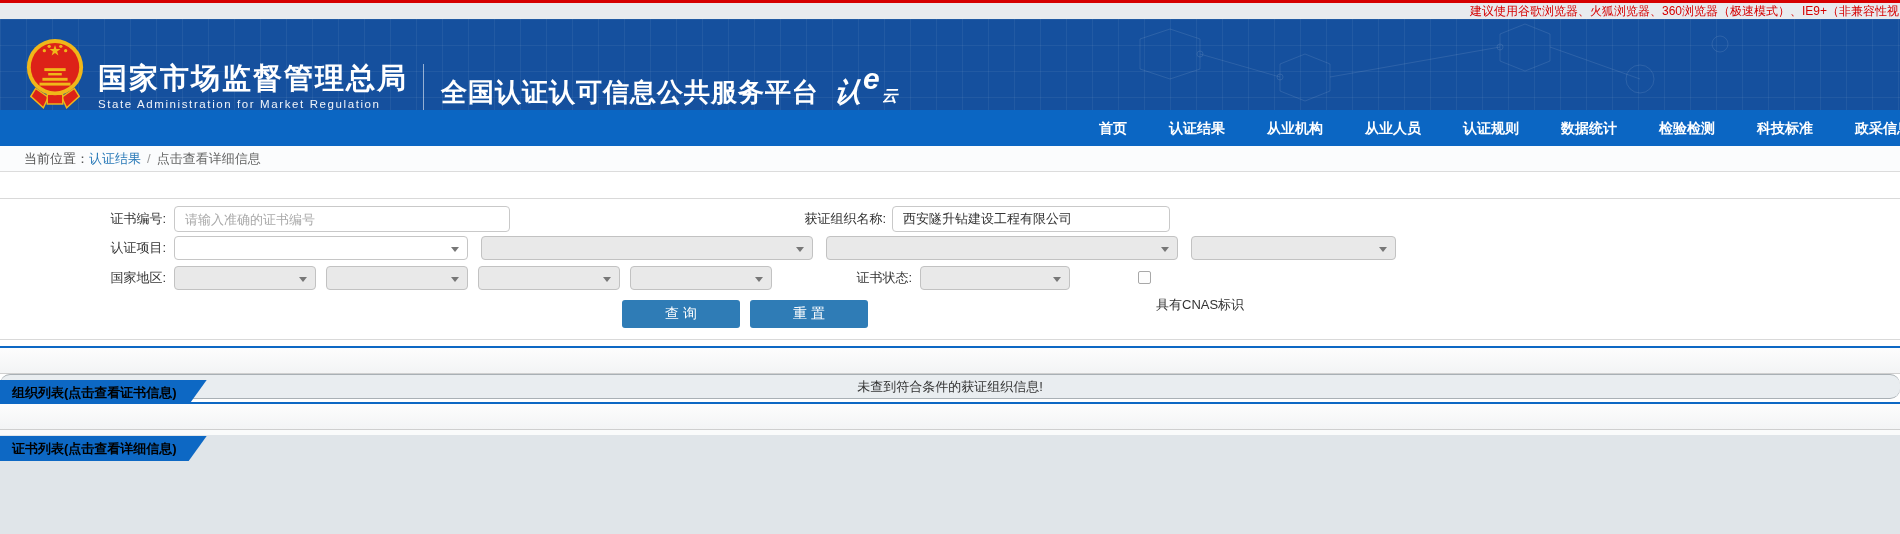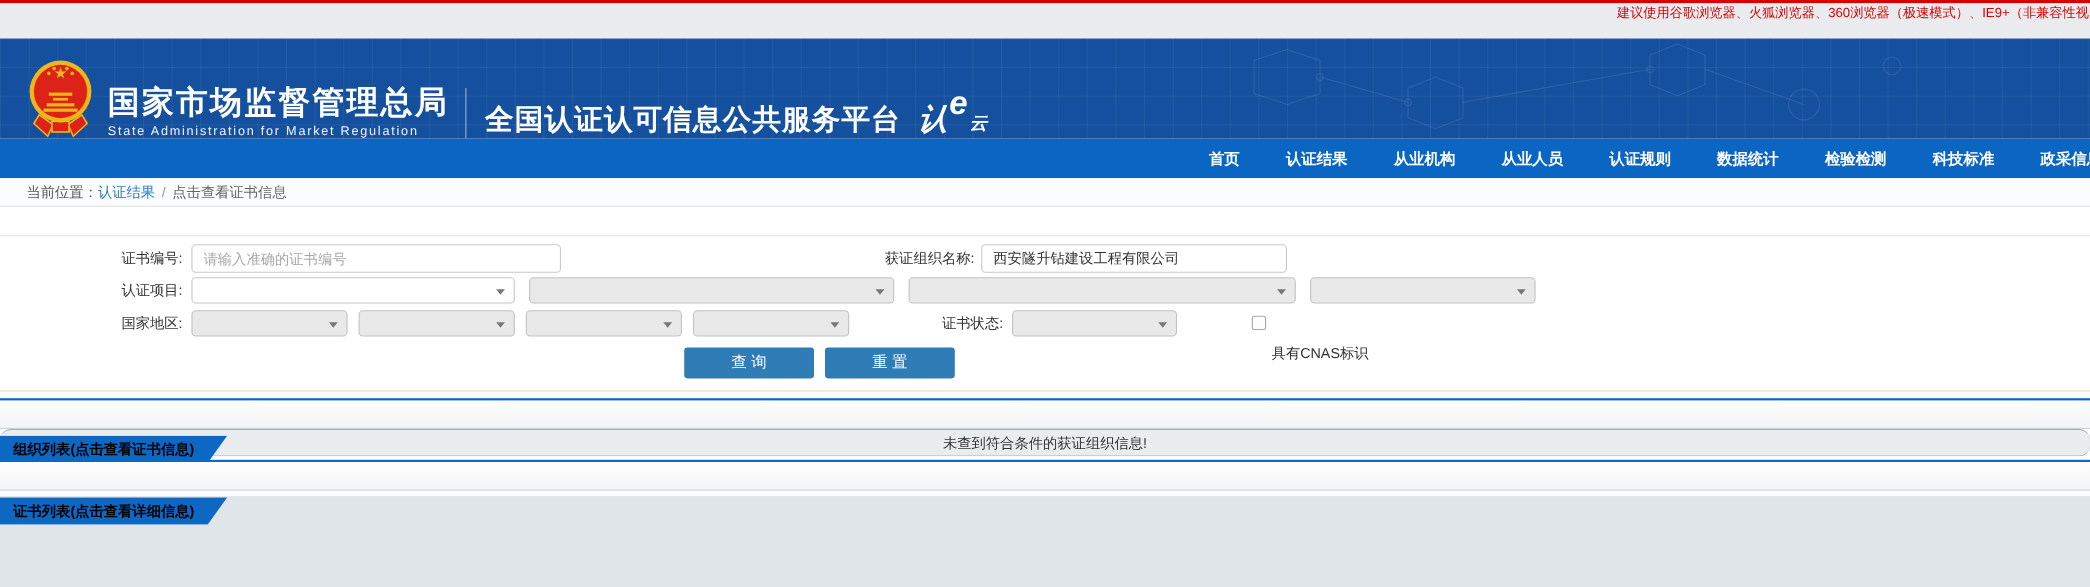--- a/index.html
+++ b/index.html
@@ -1,21 +1,21 @@
 <!DOCTYPE html>
 <html><head>
 <meta charset="utf-8">
 <style>
   * { margin:0; padding:0; box-sizing:border-box; }
   body { font-family: "Liberation Sans", "DejaVu Sans", sans-serif; }
   #page { position:relative; width:1900px; height:534px; overflow:hidden; background:#fff; }
 
   
   .top-red-line { height:3px; background:#d60000; }
-  .notice-bar { height:32px; background:#e9ebee; color:#d60000; font-size:12px;
+  .notice-bar { height:16px; background:#e9ebee; color:#d60000; font-size:12px;
     line-height:16px; text-align:right; white-space:nowrap; padding-right:1px; overflow:hidden; }
 
   
   .header { position:relative; height:91px; background:#15509e;
     background-image:
       linear-gradient(rgba(255,255,255,.055) 1px, transparent 1px),
       linear-gradient(90deg, rgba(255,255,255,.055) 1px, transparent 1px);
     background-size:26px 26px; display:flex; align-items:flex-end; padding-left:24px; overflow:hidden; }
   .emblem { width:62px; height:74px; flex:0 0 auto; }
   .org-block { margin-left:12px; color:#fff; }
@@ -135,21 +135,21 @@
         <div class="nav-item">从业人员</div>
         <div class="nav-item">认证规则</div>
         <div class="nav-item">数据统计</div>
         <div class="nav-item">检验检测</div>
         <div class="nav-item">科技标准</div>
         <div class="nav-item">政采信息</div>
       </div>
   </div>
 
   <div class="breadcrumb-bar">
-    <span>当前位置：</span><span class="crumb-link">认证结果</span><span class="crumb-sep">/</span><span class="crumb-cur">点击查看证书信息</span>
+    <span>当前位置：</span><span class="crumb-link">认证结果</span><span class="crumb-sep">/</span><span class="crumb-cur">点击查看详细信息</span>
   </div>
 
   <div class="query-tab-bar">
     <div class="tab-shape">查询条件</div>
   </div>
 
   <div class="form-area">
     <div class="f-label" style="left:0;width:166px;top:7px;">证书编号:</div>
     <input class="f-input" style="left: 174px; top: 7px; width: 336px;" placeholder="请输入准确的证书编号">
     <div class="f-label" style="left:700px;width:186px;top:7px;">获证组织名称:</div>

